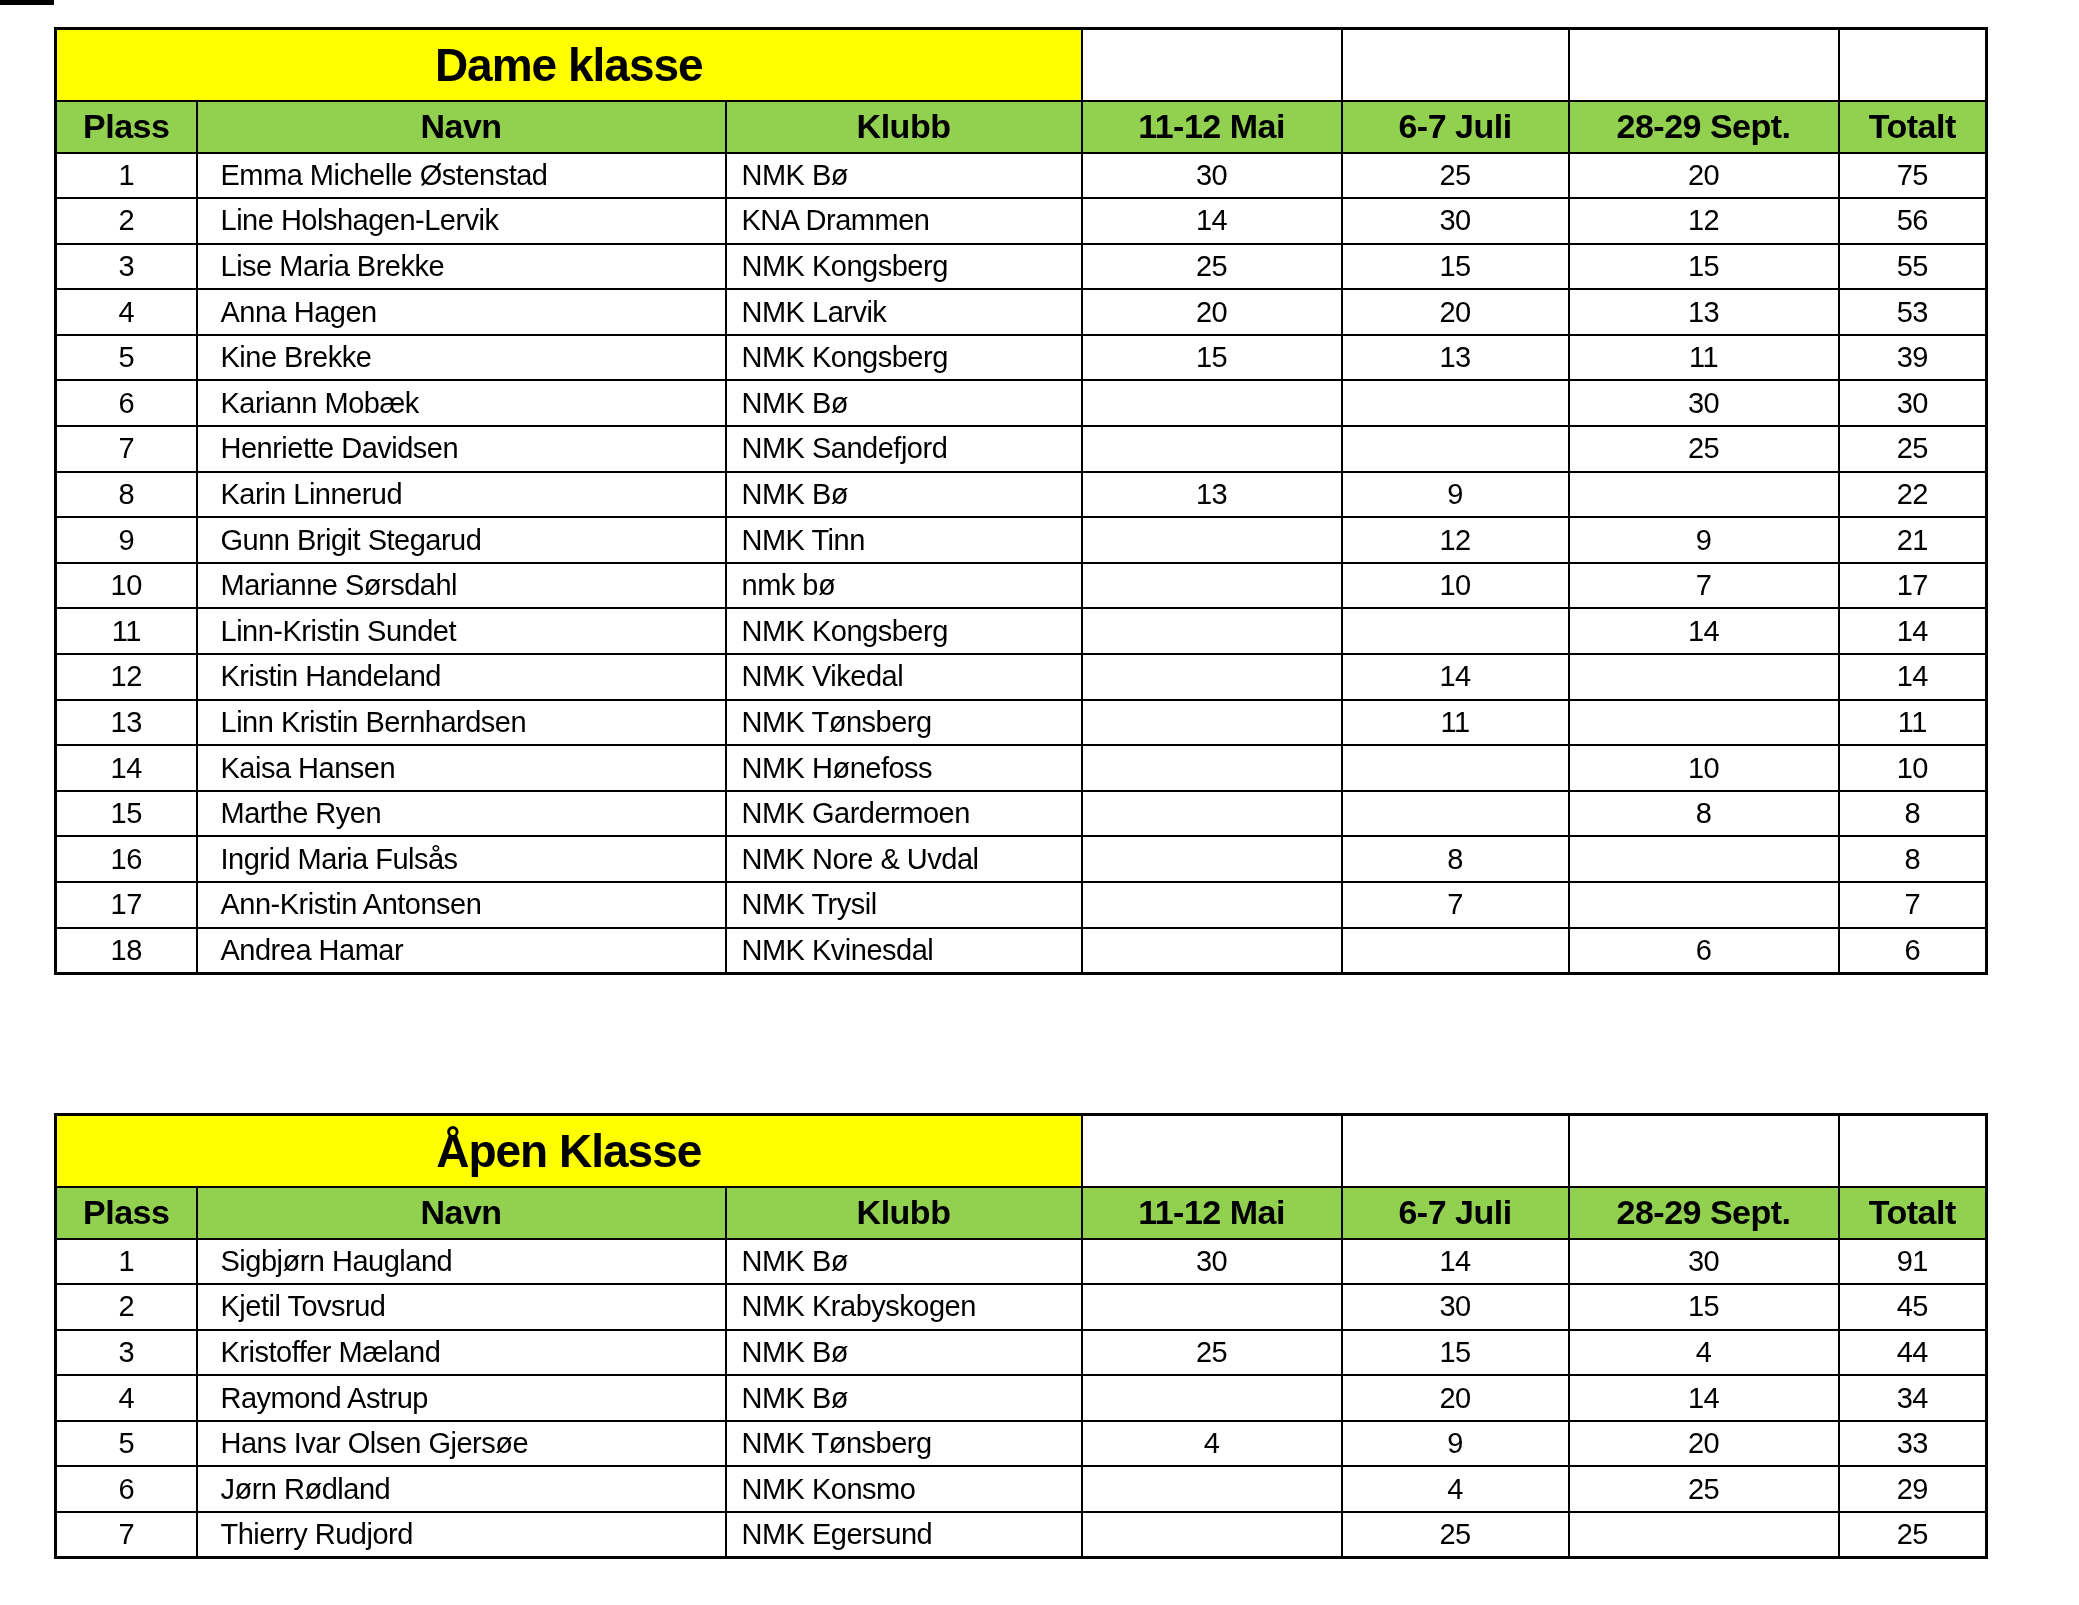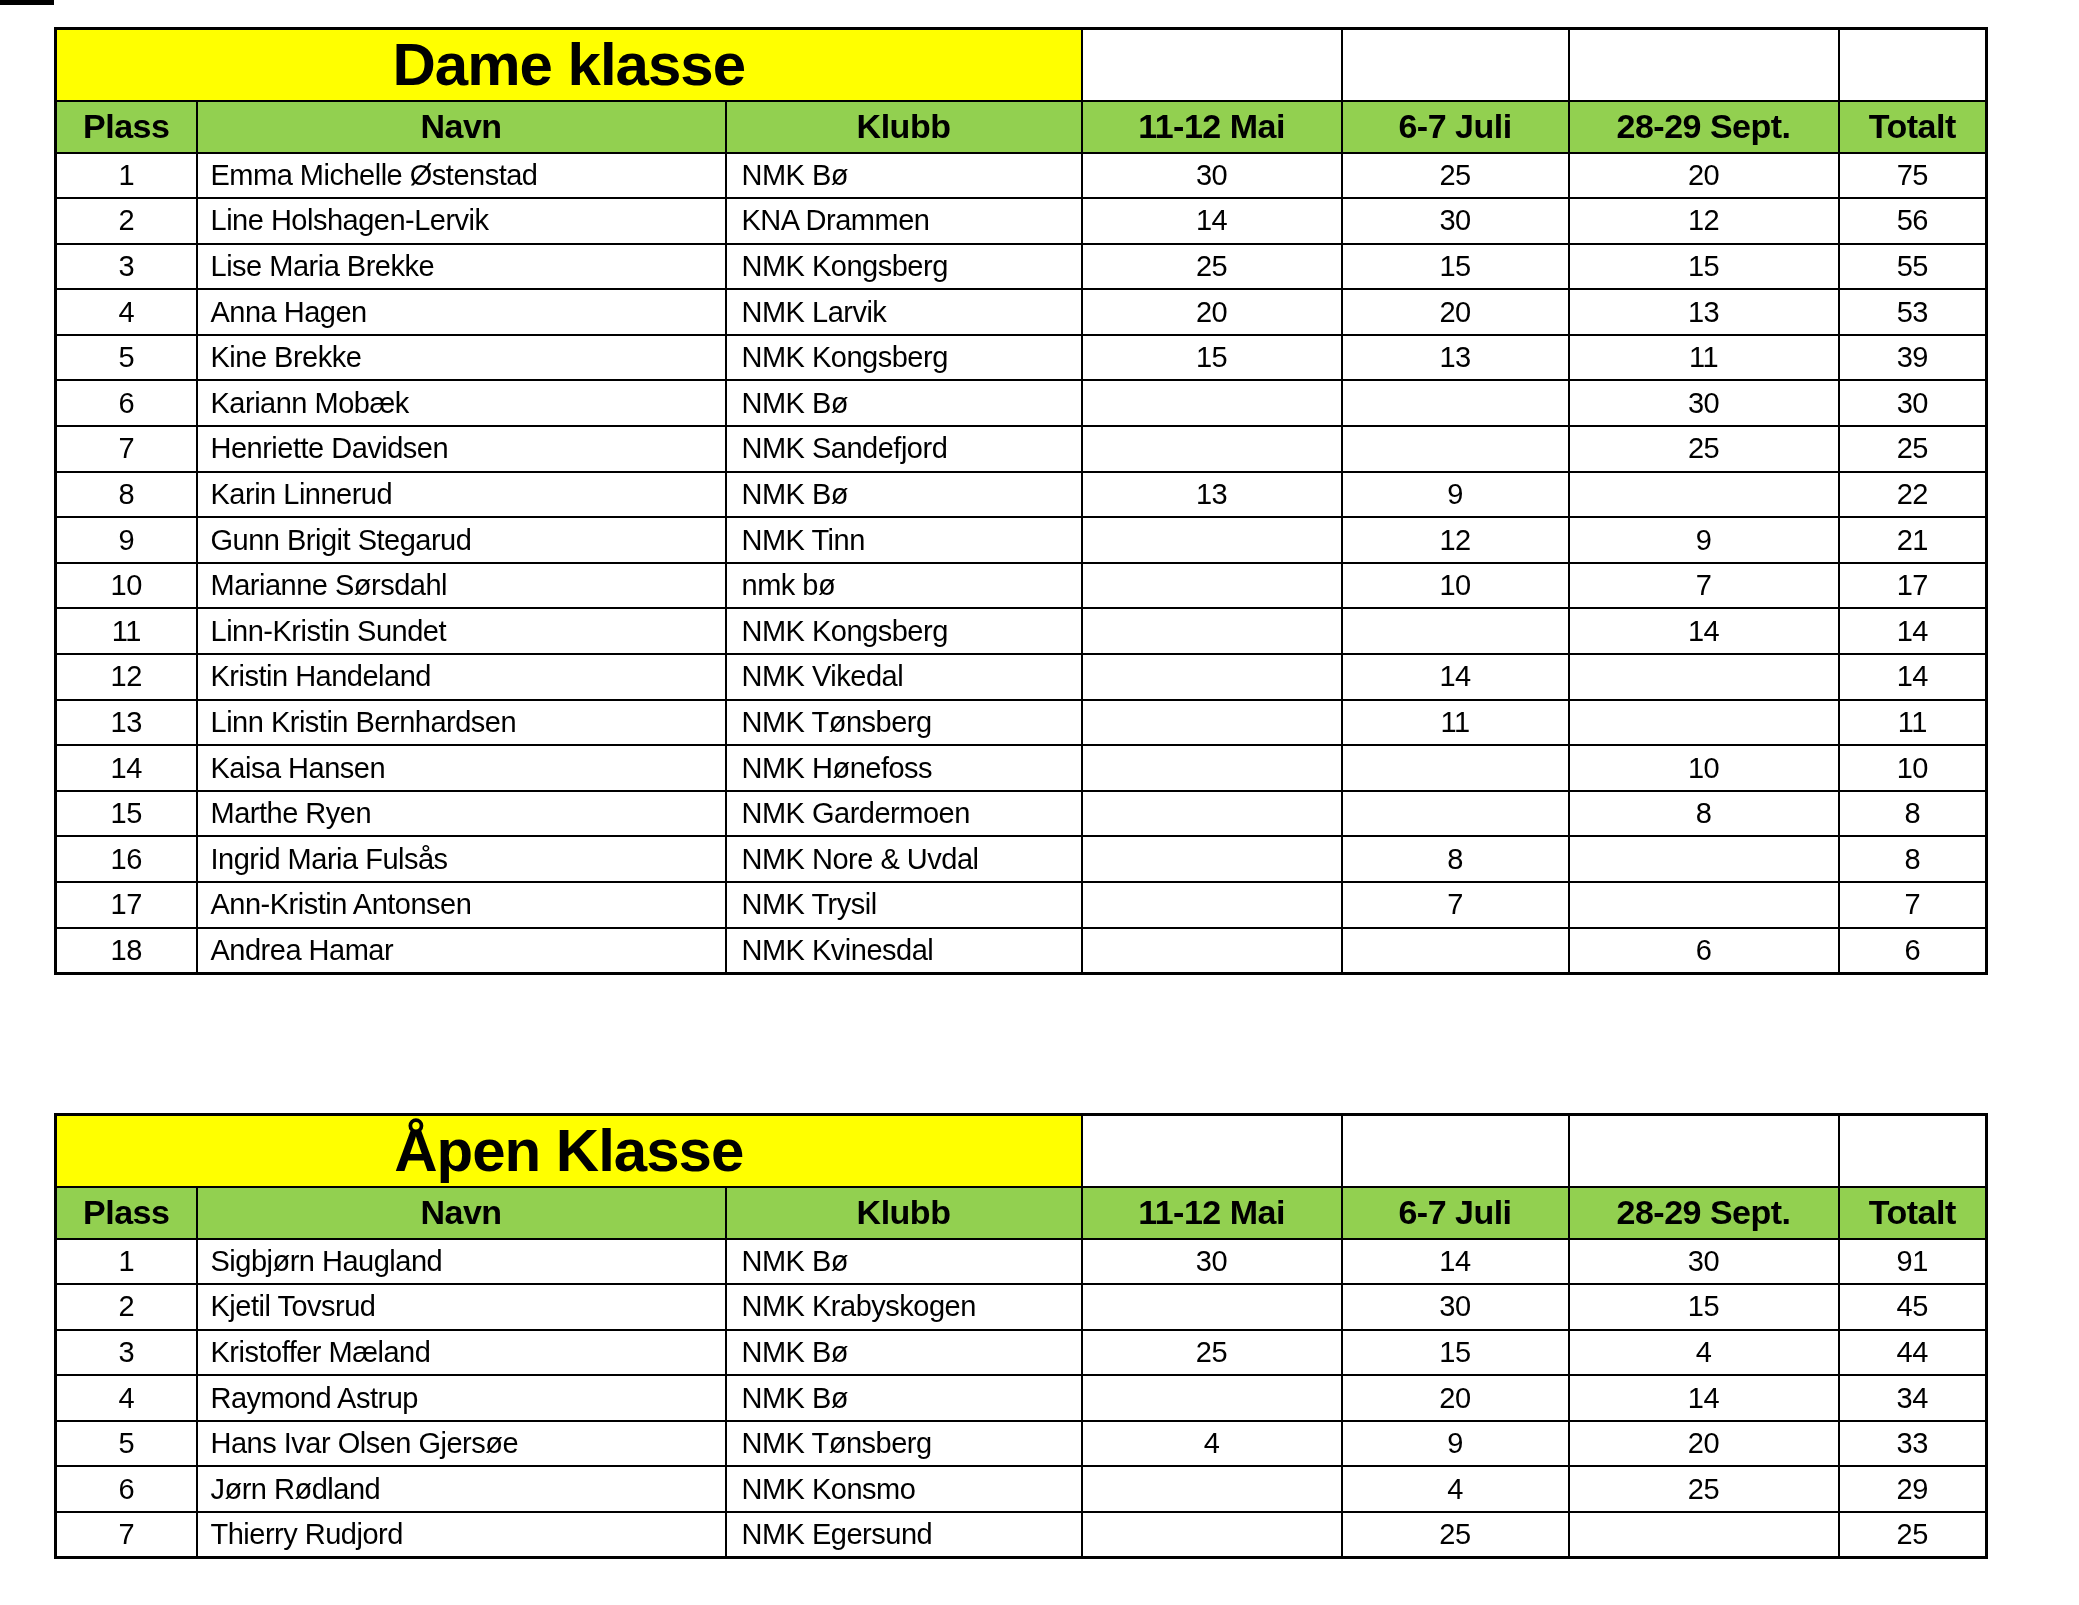--- a/index.html
+++ b/index.html
@@ -37,42 +37,42 @@
   td, th {
     border: 2px solid #000;
     box-sizing: border-box;
     white-space: nowrap;
     overflow: hidden;
     padding: 0;
   }
   .title-row td { height: 72px; }
   .title-cell {
     background: #FFFF00;
-    font-size: 60px;
+    font-size: 46px;
     font-weight: 700;
     text-align: center;
     letter-spacing: -1px;
   }
   .title-empty { background: #ffffff; }
   .header-row th {
     height: 52px;
     background: #92D050;
     font-size: 34px;
     font-weight: 700;
     text-align: center;
     letter-spacing: -0.5px;
   }
   .data-row td {
     height: 45.6px;
     font-size: 29px;
     letter-spacing: -0.5px;
     background: #ffffff;
   }
   .c-plass  { text-align: center; }
-  .c-navn   { text-align: left; padding-left: 13px; }
+  .c-navn   { text-align: left; padding-left: 23px; }
   .c-klubb  { text-align: left; padding-left: 15px; }
   .c-mai, .c-juli, .c-sept, .c-totalt { text-align: center; }
 </style>
 </head>
 <body>
 
 <div class="sheet">
   <div class="top-mark"></div>
 
   <table class="klasse" id="table-0">

